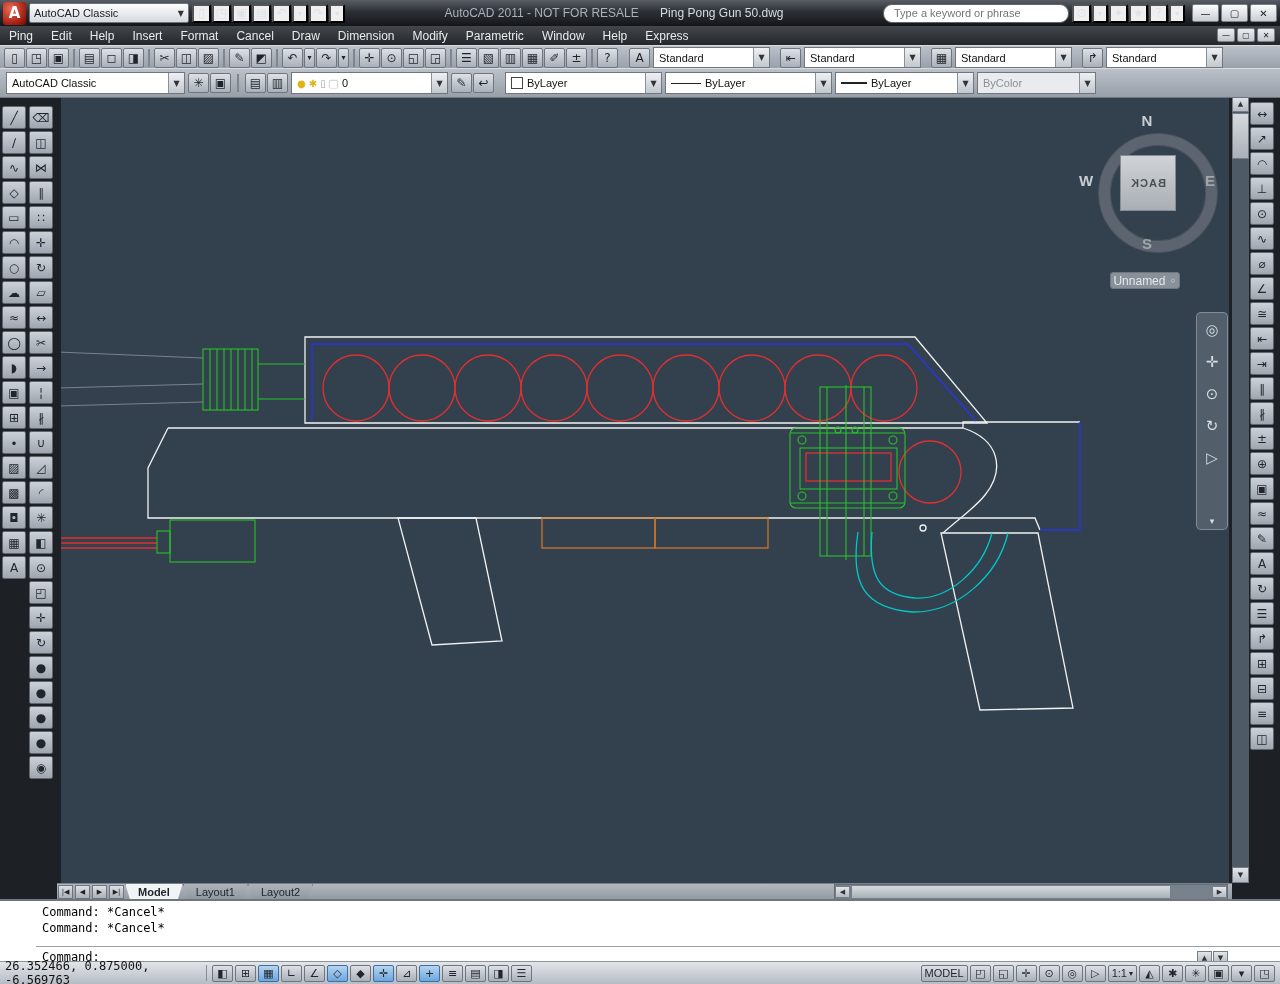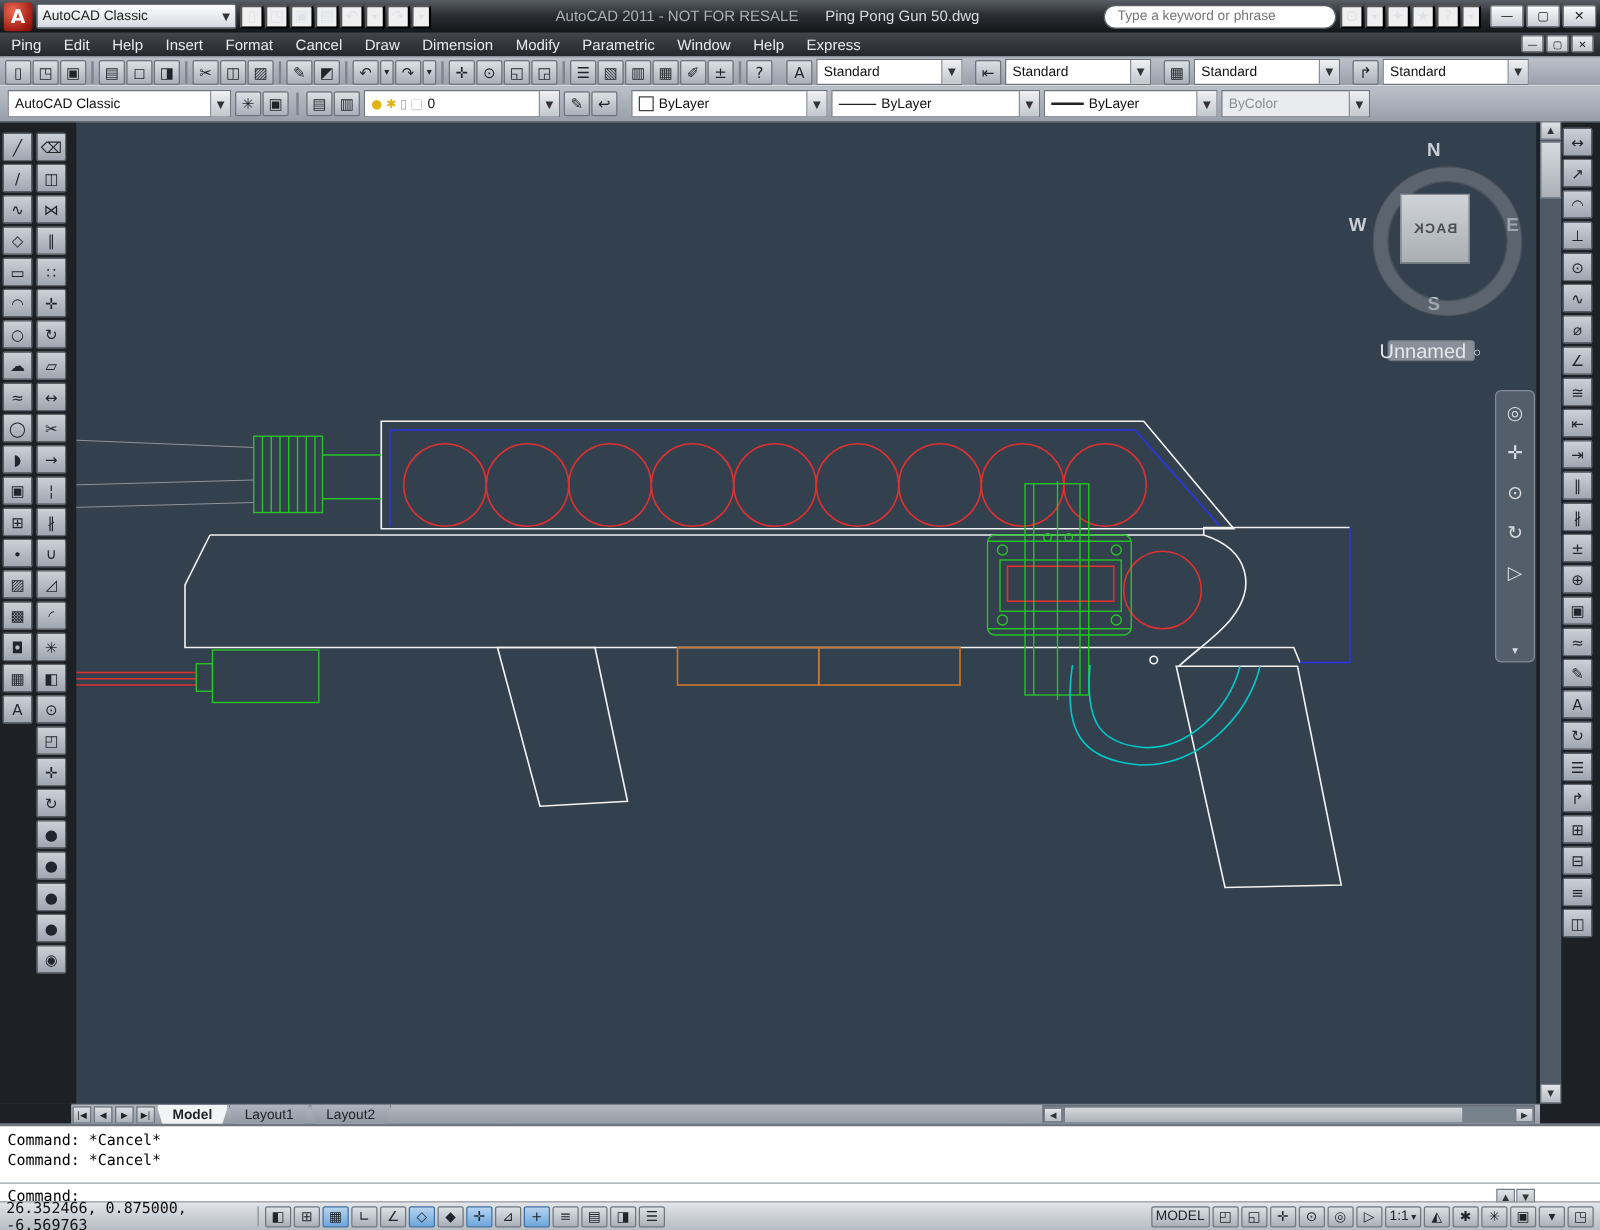--- a/index.html
+++ b/index.html
@@ -65,21 +65,21 @@
   .lay-gray *{stroke:#8d9399;stroke-width:0.8;}
 
   
   .viewcube{position:absolute;left:1020px;top:16px;width:140px;height:140px;color:#c9ced4;z-index:12;}
   .vc-ring{position:absolute;left:22px;top:22px;width:96px;height:96px;border-radius:50%;border:11px solid rgba(125,131,138,.55);box-shadow:0 0 0 1px rgba(85,90,96,.7),inset 0 0 0 1px rgba(85,90,96,.7);}
   .vc-face{position:absolute;left:43px;top:43px;width:54px;height:54px;background:linear-gradient(#d0d4d8,#a9aeb4);border:1px solid #878c92;display:flex;align-items:center;justify-content:center;font-size:11px;font-weight:bold;color:#4a4f55;transform:scaleX(-1);letter-spacing:1px;}
   .vc-n{position:absolute;left:0;right:0;top:0;text-align:center;font-size:15px;font-weight:bold;}
   .vc-s{position:absolute;left:0;right:0;bottom:0;text-align:center;font-size:15px;font-weight:bold;}
   .vc-w{position:absolute;left:2px;top:60px;font-size:15px;font-weight:bold;}
   .vc-e{position:absolute;right:2px;top:60px;font-size:15px;font-weight:bold;}
-  .vc-pill{position:absolute;left:1053px;top:176px;width:68px;height:15px;background:rgba(152,160,168,.85);border:1px solid #6e7780;border-radius:3px;display:flex;justify-content:center;gap:4px;font-size:16px;color:#e3e7ea;z-index:12;}
+  .vc-pill{position:absolute;left:1053px;top:176px;width:68px;height:15px;background:rgba(152,160,168,.85);border:1px solid #6e7780;border-radius:3px;display:flex;align-items:center;justify-content:center;gap:4px;font-size:12px;color:#e3e7ea;z-index:12;}
 
   
   .navbar{position:absolute;left:1139px;top:216px;width:30px;height:212px;background:rgba(175,182,190,.25);border:1px solid rgba(205,211,217,.4);border-radius:5px;display:flex;flex-direction:column;align-items:center;padding-top:4px;gap:6px;z-index:12;}
   .nav-ico{width:24px;height:26px;display:flex;align-items:center;justify-content:center;color:#d9dde1;font-size:15px;}
   .nav-chev{margin-top:auto;margin-bottom:3px;color:#d9dde1;font-size:9px;}
 
   
   .vscroll{position:absolute;left:1232px;top:96px;width:17px;height:787px;background:#4e5a66;z-index:11;}
   .sc-btn{position:absolute;left:0;width:17px;height:16px;background:linear-gradient(#e3e7eb,#b5bbc3);border:1px solid #767d86;display:flex;align-items:center;justify-content:center;font-size:7px;color:#333;box-sizing:border-box;}
   .sc-up{top:0;}
@@ -92,21 +92,21 @@
   .tabpad-r{width:48px;background:#1d2126;}
   .tabzone{flex:1;background:linear-gradient(#b2b8c0,#949ba4);display:flex;align-items:center;border-top:1px solid #787f88;}
   .tnav{width:15px;height:14px;margin:0 1px;background:linear-gradient(#dde1e6,#aab0b9);border:1px solid #6e757d;font-size:7px;display:flex;align-items:center;justify-content:center;color:#222;padding:0;}
   .tab{height:16px;padding:0 12px;font-size:11px;display:flex;align-items:center;color:#20252a;background:linear-gradient(#aeb4bc,#8f96a0);border-left:1px solid #6d747c;border-right:1px solid #6d747c;clip-path:polygon(0 0,100% 0,calc(100% - 5px) 100%,5px 100%);}
   .tab.active{background:#f2f3f5;font-weight:bold;}
   .hscroll{display:flex;align-items:center;height:14px;margin-left:auto;margin-right:4px;width:392px;background:#78828c;border:1px solid #656d76;}
   .hs-btn{width:15px;height:12px;background:linear-gradient(#e3e7eb,#b5bbc3);border:1px solid #767d86;font-size:7px;display:flex;align-items:center;justify-content:center;color:#333;padding:0;}
   .hs-thumb{height:12px;width:318px;background:linear-gradient(#d6dade,#aab0b8);border:1px solid #767d86;margin-left:1px;}
 
   
-  .cmdwin{position:absolute;left:0;right:0;top:899px;height:63px;background:#fff;border-top:2px solid #6f767e;display:flex;flex-direction:column;z-index:30;}
+  .cmdwin{position:absolute;left:0;right:0;top:899px;height:63px;background:#fff;border-top:2px solid #6f767e;display:flex;flex-direction:column;z-index:30;padding-left:36px;}
   .cmd-hist{flex:1;position:relative;padding:3px 6px;font:12px "DejaVu Sans Mono",monospace;color:#000;line-height:16px;}
   .cmd-line{white-space:pre;}
   .cmd-sep{height:1px;background:#9aa0a7;}
   .cmd-prompt-row{height:17px;display:flex;align-items:flex-end;font:12px "DejaVu Sans Mono",monospace;color:#000;padding:0 6px;}
   .cmd-mini{margin-left:auto;margin-right:46px;display:flex;gap:1px;}
   .cmd-mini button{width:15px;height:13px;background:linear-gradient(#e3e7eb,#b5bbc3);border:1px solid #767d86;font-size:7px;display:flex;align-items:center;justify-content:center;color:#333;padding:0;}
 
   
   .statusbar{position:absolute;left:0;right:0;bottom:0;height:22px;background:linear-gradient(#e2e5e9,#b6bcc4);border-top:1px solid #8d939b;display:flex;align-items:center;padding:0 5px;gap:2px;font-size:11px;color:#111;z-index:40;}
   .coords{font-family:"DejaVu Sans Mono",monospace;font-size:12px;width:196px;}

